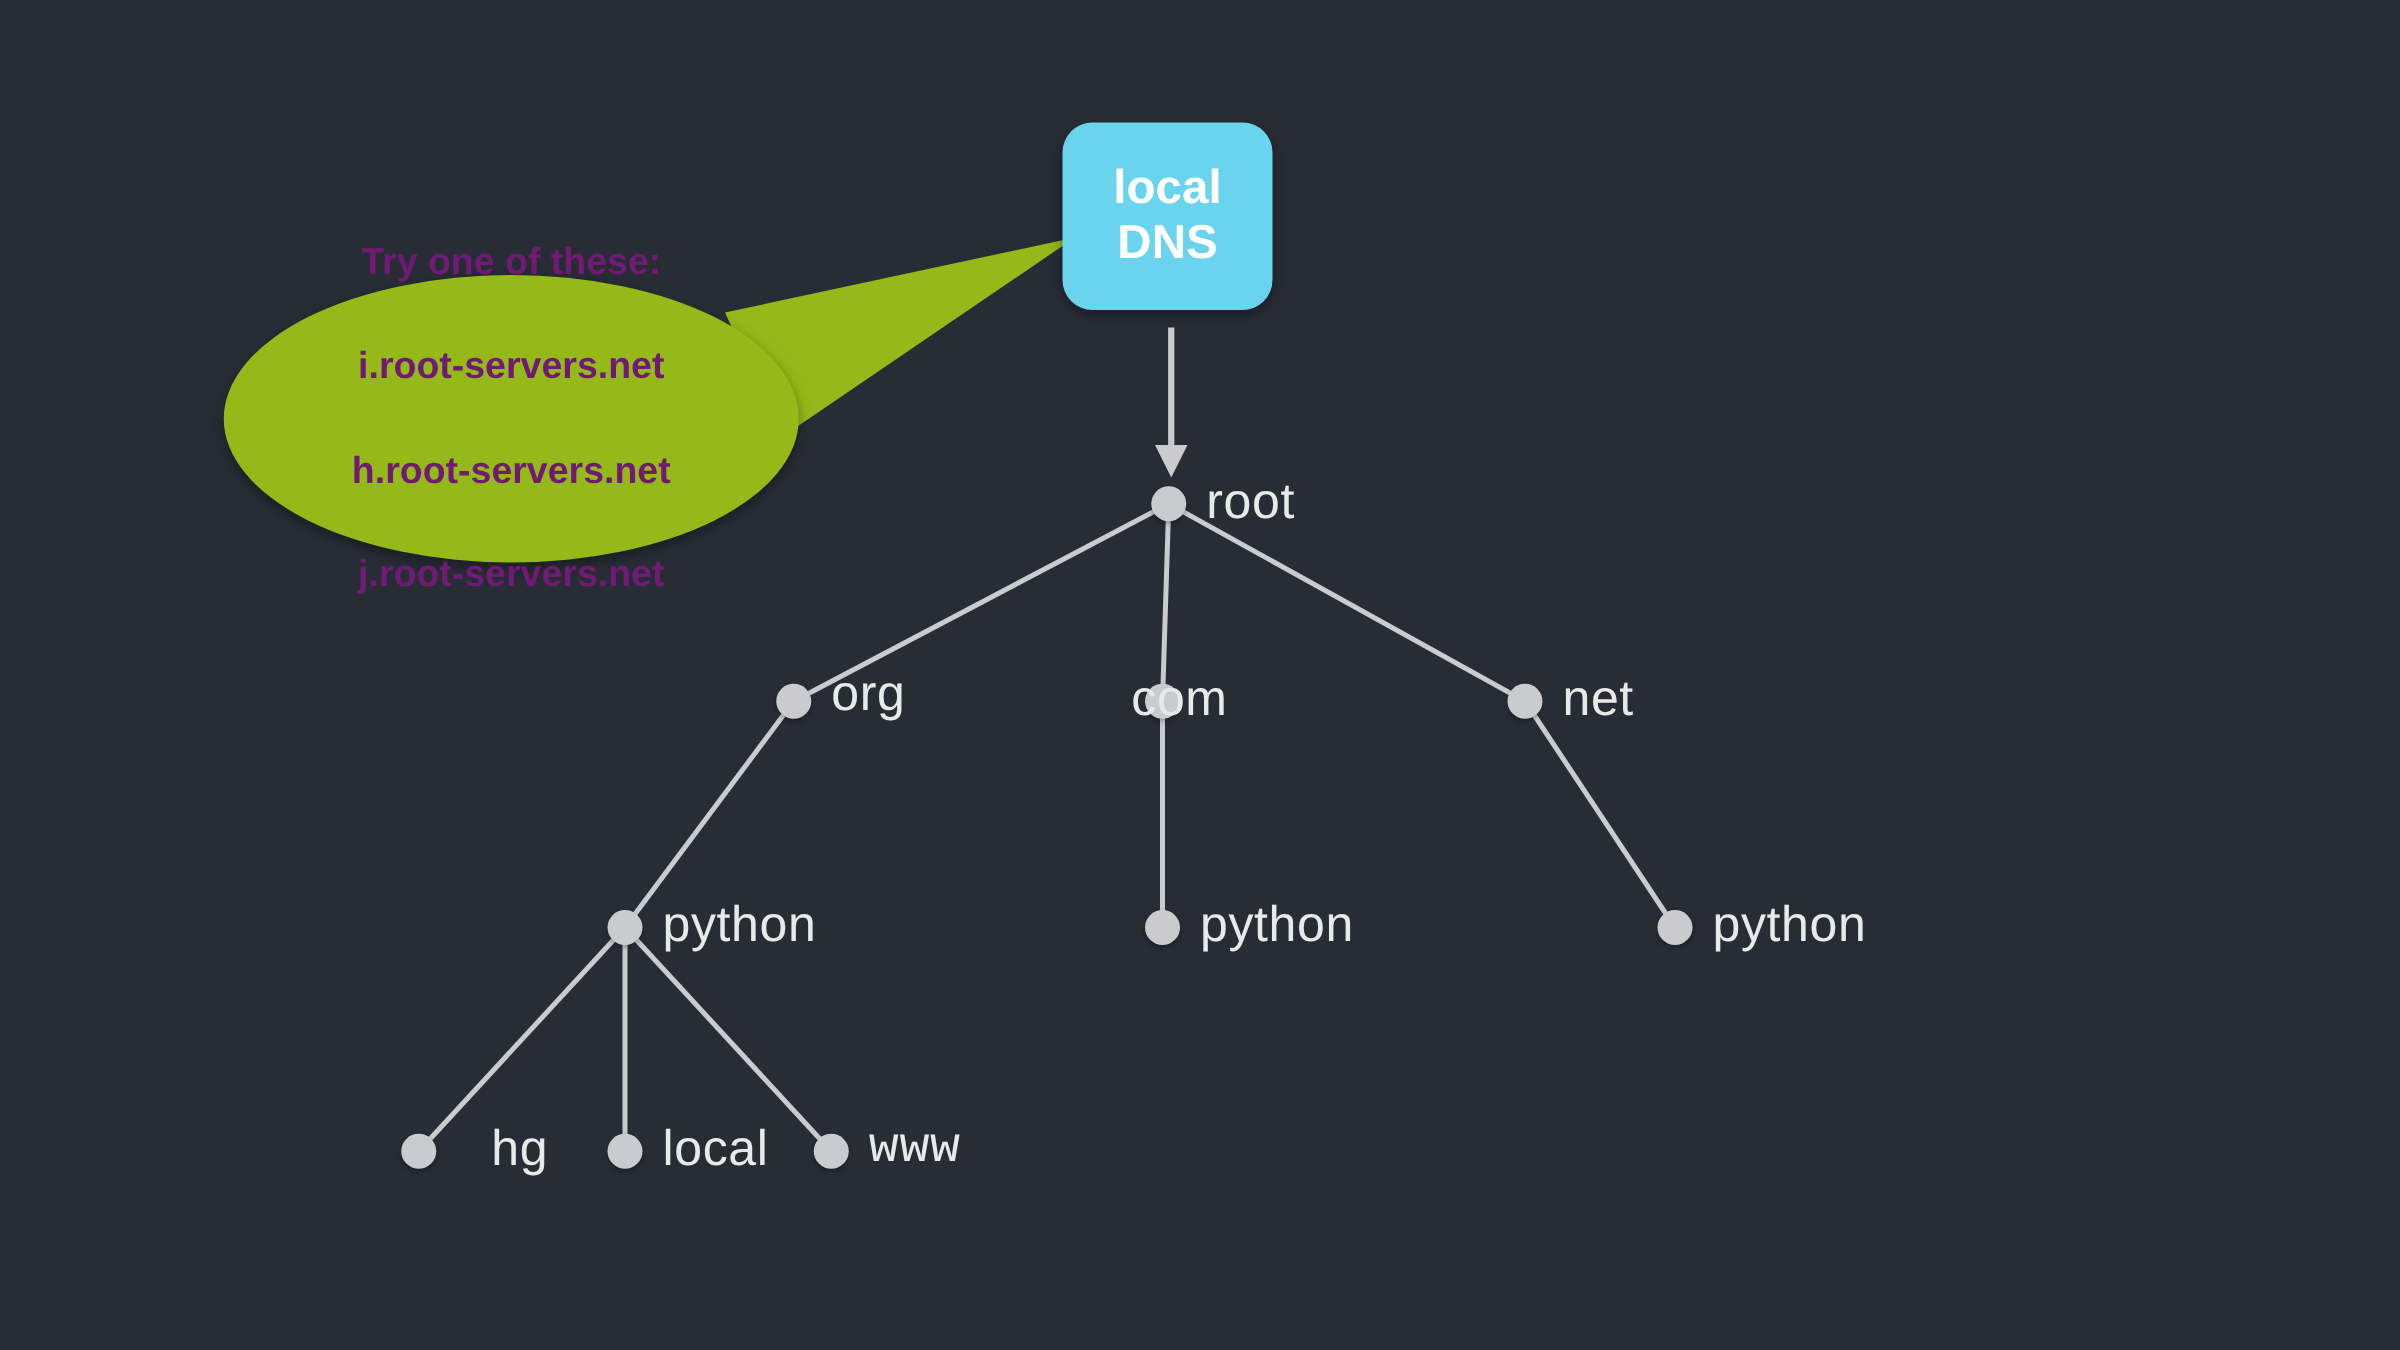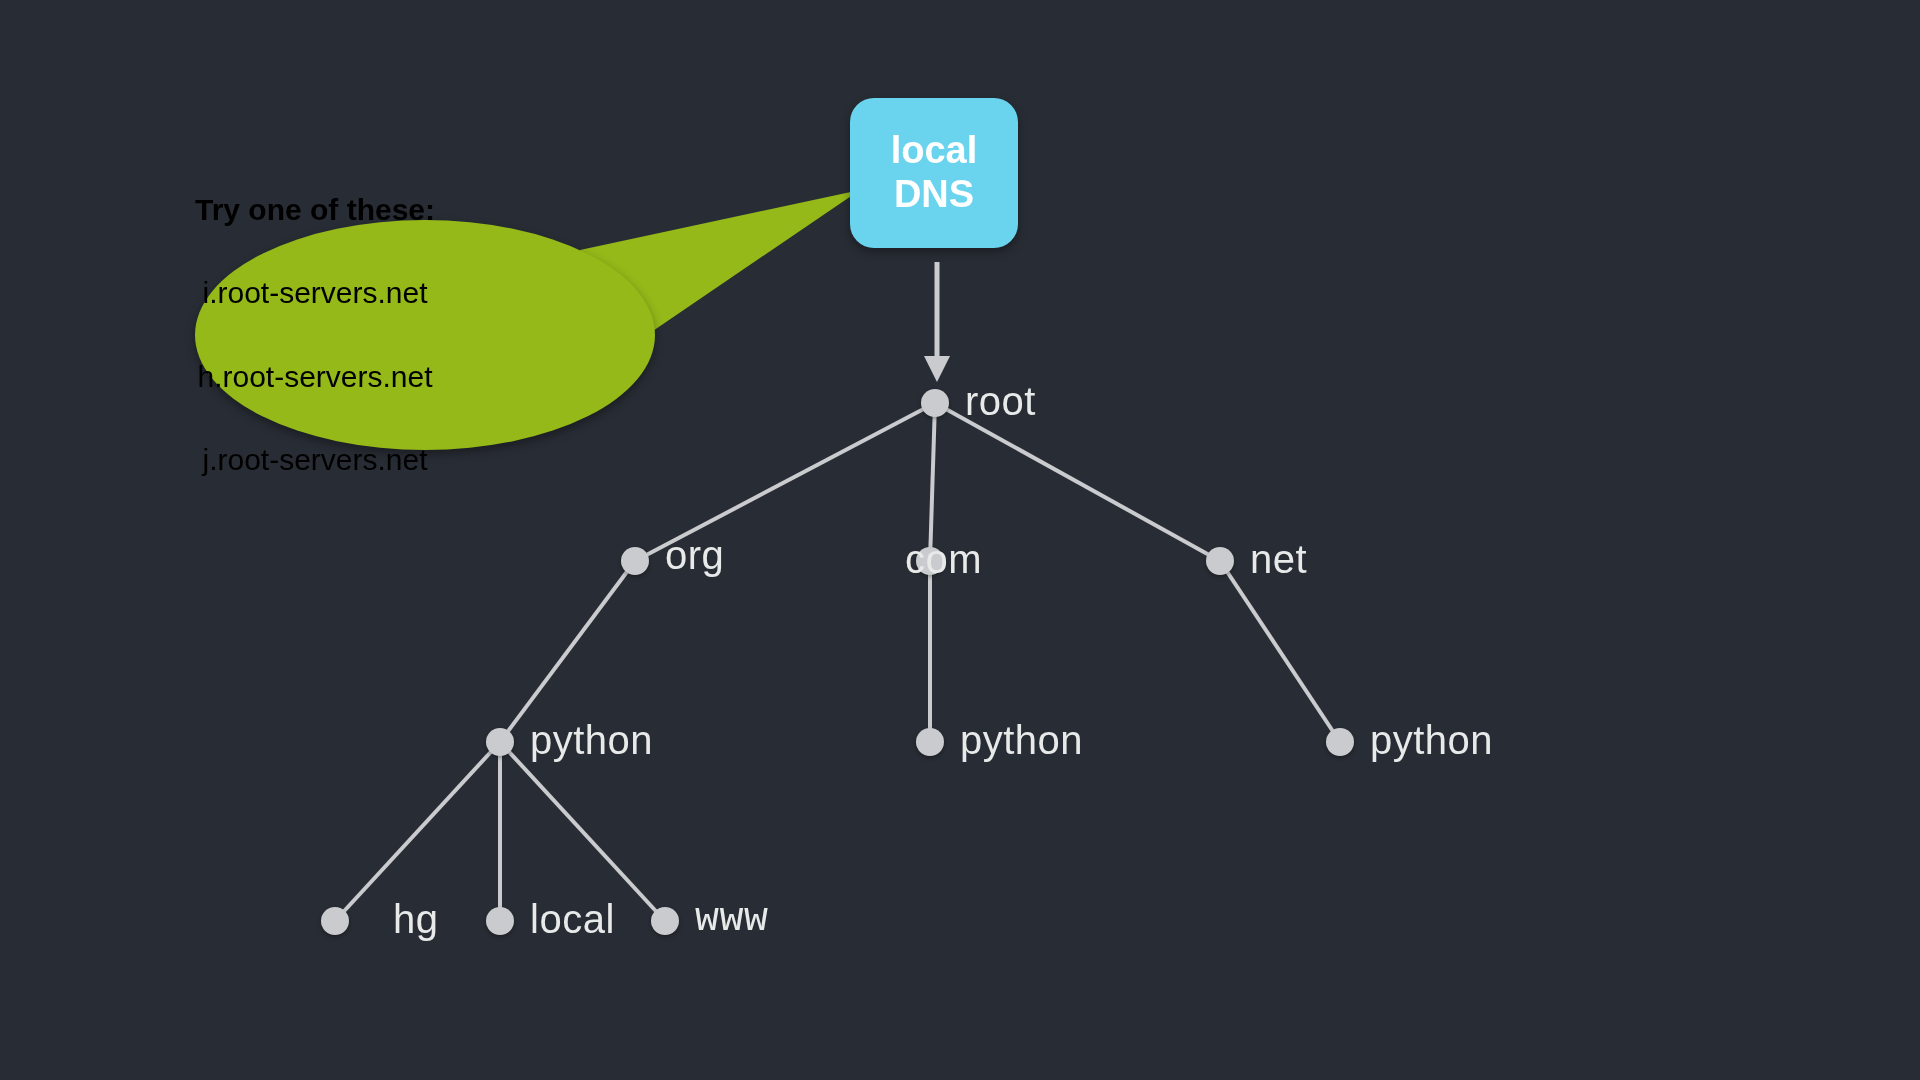--- a/index.html
+++ b/index.html
@@ -56,36 +56,37 @@
     align-items: center;
     justify-content: center;
     text-align: center;
     font-size: 38px;
     font-weight: 600;
     line-height: 1.15;
   }
 
   .bubble {
     position: absolute;
-    left: 195px; top: 220px;
+    left: 179px; top: 220px;
     width: 460px; height: 230px;
     background: #94b919;
     border-radius: 50%;
     box-shadow: 0 4px 10px rgba(0,0,0,0.35);
-    color: #000000;
+    color: #701a75;
     display: flex;
     align-items: center;
+    justify-content: center;
   }
   .bubble-inner {
     text-align: center;
     font-size: 30px;
     line-height: 1.35;
   }
   .bubble-title { font-weight: 700; }
-  .bubble-line { font-weight: 400; margin-top: 43px; }
+  .bubble-line { font-weight: 700; margin-top: 43px; }
 </style>
 </head>
 <body>
 
 <div class="stage">
 
   <svg class="edges">
 
     <polygon points="580,250 860,190 625,350" fill="#94b919"></polygon>
 

